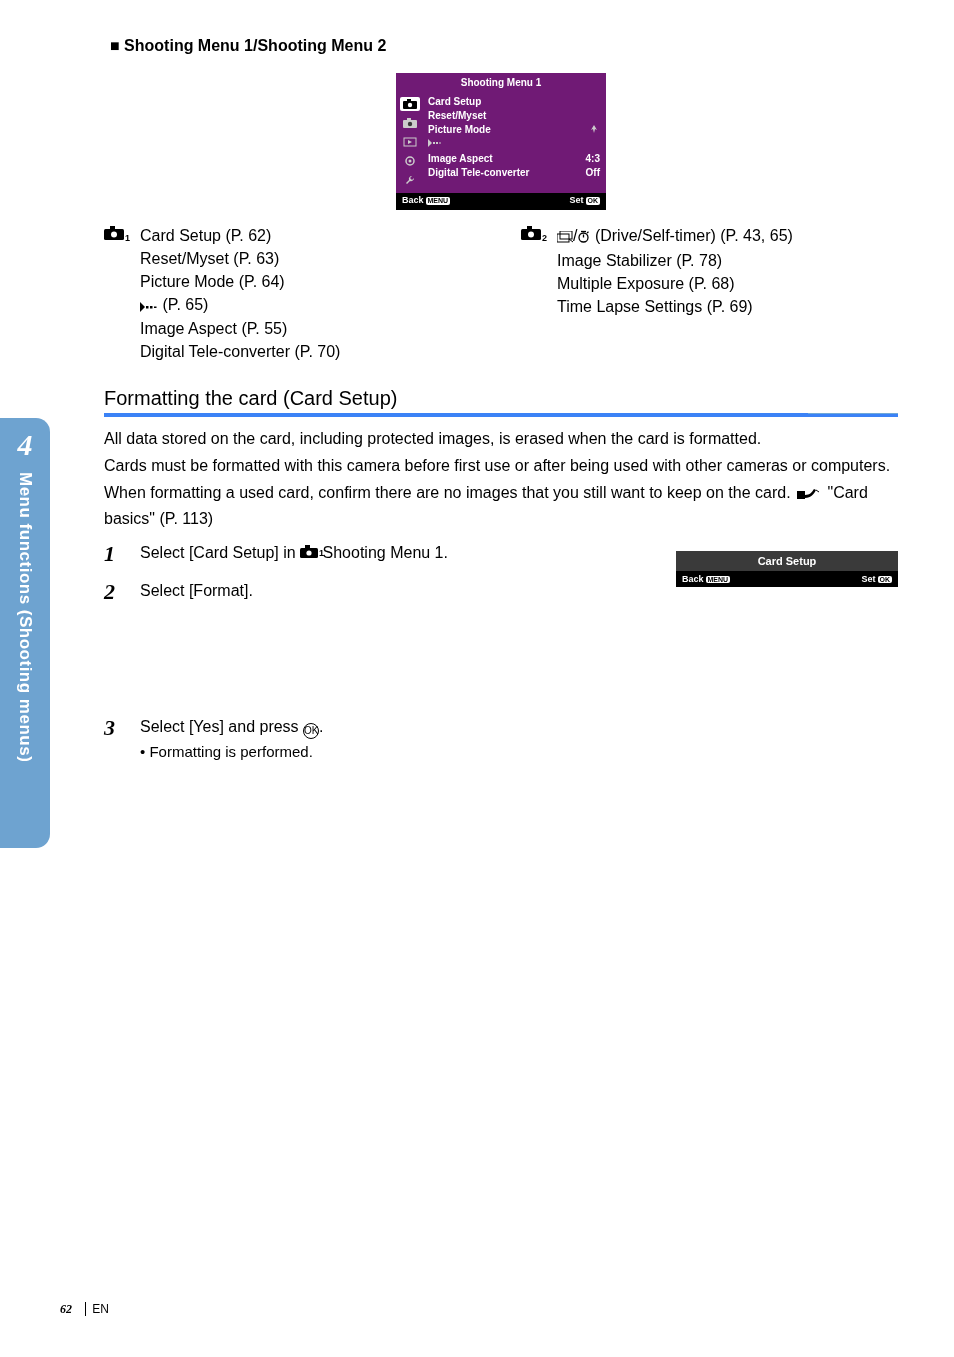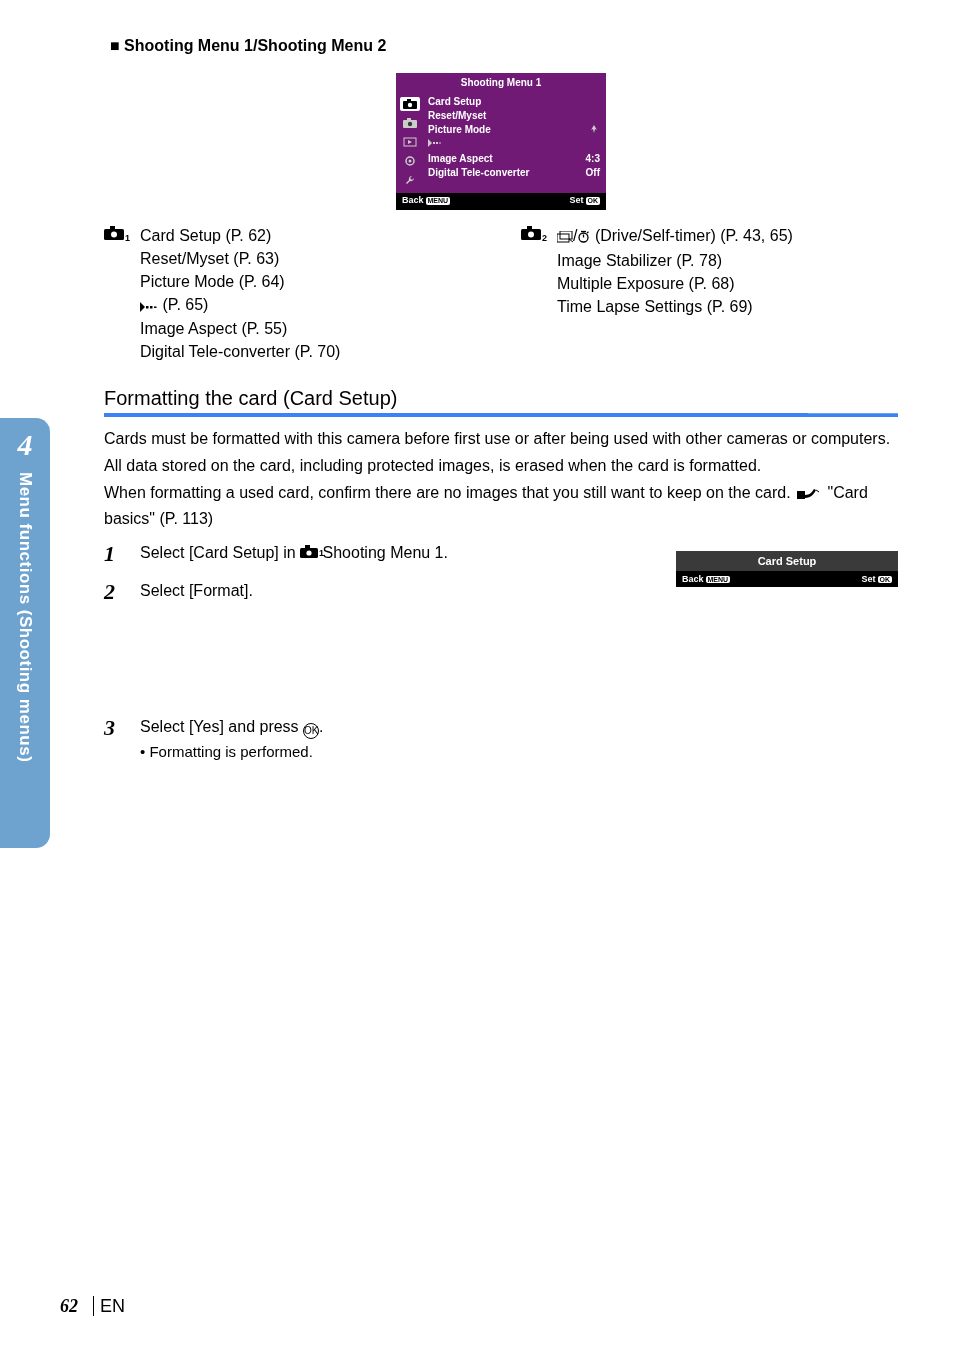--- a/index.html
+++ b/index.html
@@ -118,21 +118,21 @@
     font-size: 30px;
     margin-bottom: 10px;
   }
   .side-text { writing-mode: vertical-rl; font-size: 17px; font-weight: bold; letter-spacing: 0.5px; }
 
   
   .page-footer {
     position: absolute;
     left: 60px;
     bottom: 40px;
-    font-size: 18px;
+    font-size: 12px;
   }
   .page-num { font-weight: bold; font-style: italic; font-family: Georgia, serif; margin-right: 4px; }
   .page-footer .divider { border-left: 1px solid #000; margin: 0 6px; }
 
   .inline-icon { display:inline-block; vertical-align:-2px; }
   .ok-circle { display:inline-block; border:1px solid #000; border-radius:50%; font-size:10px; width:16px; height:16px; line-height:14px; text-align:center; vertical-align:-2px; }
   .hand-icon { display:inline-block; vertical-align:-3px; margin: 0 4px 0 2px; }
   .flash-svg { vertical-align:-2px; }
   .quality-svg { vertical-align:-3px; }
 </style>
@@ -272,22 +272,22 @@
         </div>
         <div>Image Stabilizer (P. 78)</div>
         <div>Multiple Exposure (P. 68)</div>
         <div>Time Lapse Settings (P. 69)</div>
       </div>
     </div>
   </div>
 
   <div class="blue-heading">Formatting the card (Card Setup)</div>
 
+  <div class="body-para">All data stored on the card, including protected images, is erased when the card is formatted.</div>
   <div class="body-para">Cards must be formatted with this camera before first use or after being used with other cameras or computers.</div>
-  <div class="body-para">All data stored on the card, including protected images, is erased when the card is formatted.</div>
   <div class="body-para">
     <span>When formatting a used card, confirm there are no images that you still want to keep on the card. </span>
     <span class="hand-icon"><svg width="22" height="14" viewBox="0 0 22 14">
           <rect x="0" y="4" width="8" height="8" fill="#000"></rect>
           <path d="M8 8 C 13 8, 15 5, 17 2 L 19 3 C 17 7, 14 11, 8 11 Z" fill="#000"></path>
           <line x1="19" y1="3" x2="22" y2="5" stroke="#000" stroke-width="1"></line>
         </svg></span>
     <span> "Card basics" (P. 113)</span>
   </div>
 

